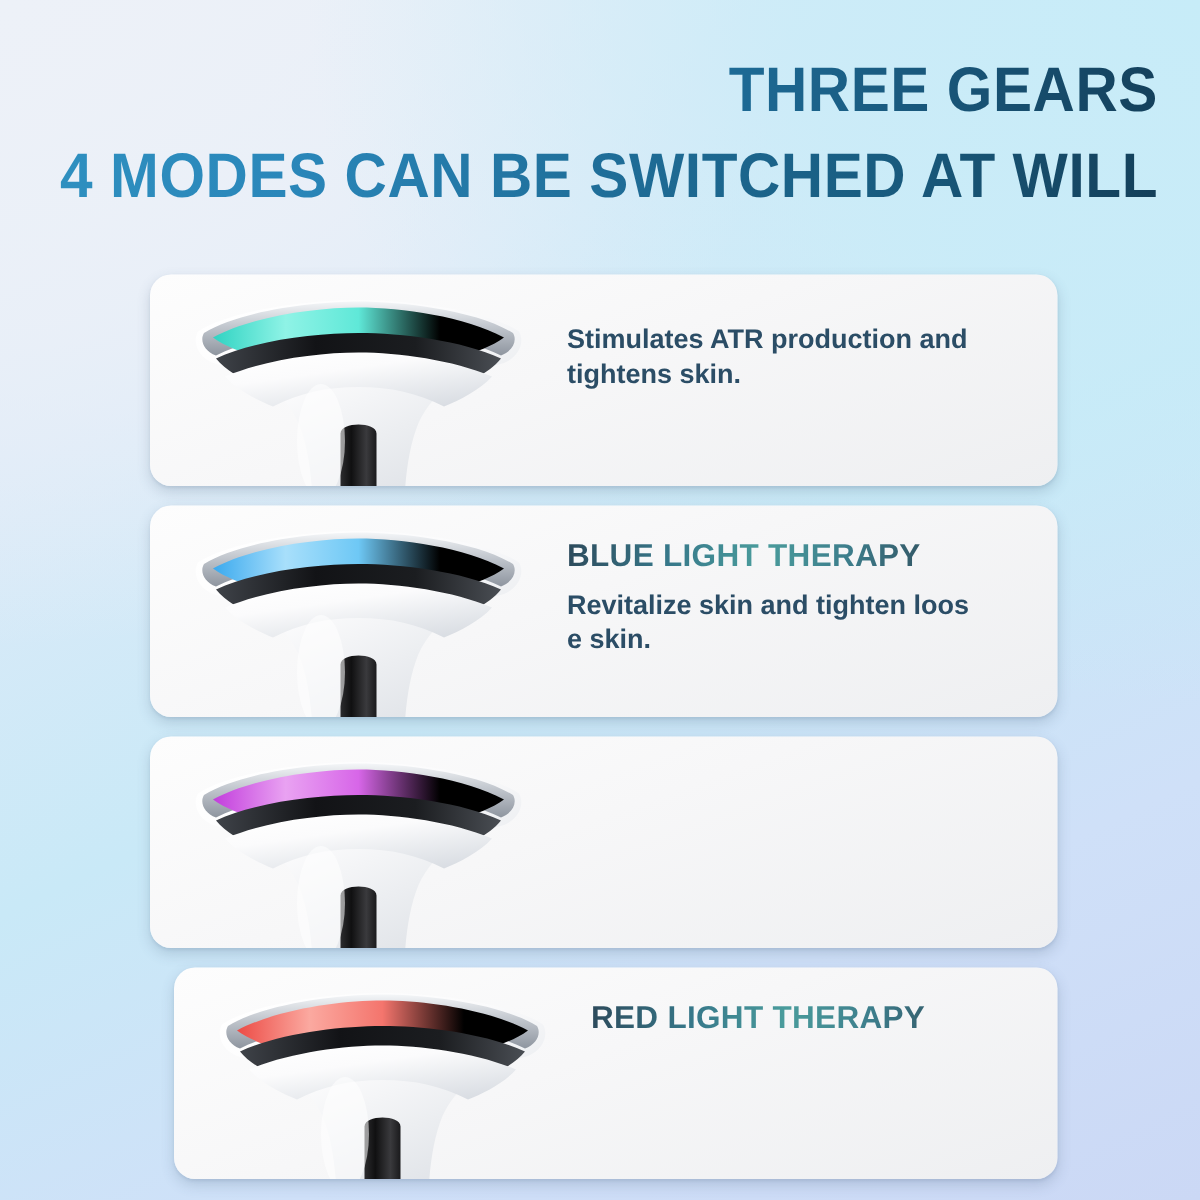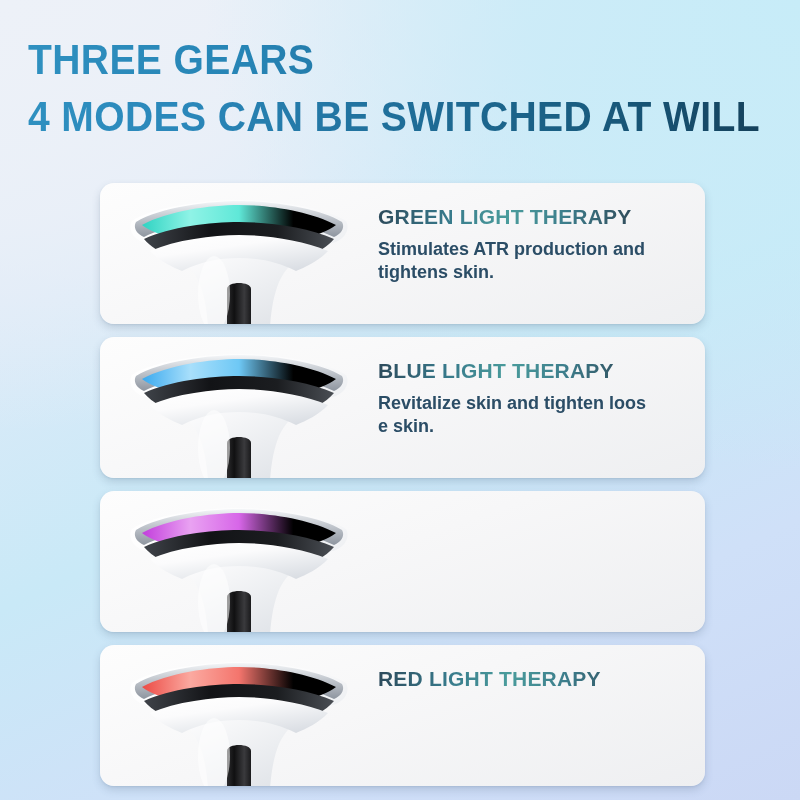--- a/index.html
+++ b/index.html
@@ -24,21 +24,21 @@
       linear-gradient(155deg, #eaeff8 0%, #dceaf8 26%, #c9e9f7 52%, #cfe0f8 76%, #cbd8f5 100%);
     overflow: hidden;
   }
 
   
   .headings {
     position: absolute;
     top: 38px;
     left: 0;
     width: 800px;
-    text-align: left;
+    text-align: right;
   }
   .title-line {
     display: block;
     font-family: "Liberation Sans Narrow", "Liberation Sans", sans-serif;
     font-weight: bold;
     letter-spacing: 0.4px;
     line-height: 1.04;
     background-clip: text;
     -webkit-background-clip: text;
     color: transparent;
@@ -66,21 +66,21 @@
   }
   .card {
     position: relative;
     height: 141px;
     margin-bottom: 13px;
     border-radius: 14px;
     background: linear-gradient(160deg, #fdfdfd 0%, #f7f7f8 45%, #eeeff1 100%);
     box-shadow: 0 4px 9px rgba(60,85,115,0.20), 0 1px 2px rgba(60,85,115,0.10);
     overflow: hidden;
   }
-  .card:last-child { margin-bottom: 0; }
+  .card:last-child { margin-bottom: 0; margin-left: 16px; }
 
   
   .device {
     position: absolute;
     left: 14px;
     top: 11px;
     width: 250px;
     height: 150px;
   }
   .device svg {
@@ -203,21 +203,20 @@
                  C 103 64, 86 68, 68 77
                  C 58 73, 44 66, 36 57 Z" class="p-lip" fill="url(#body1)"></path>
 
         <path d="M113 95 C 113 87, 137 87, 137 95 L 137 150 L 113 150 Z" class="p-stem" fill="url(#stem1)"></path>
 
         <ellipse class="p-shine" cx="100" cy="100" rx="16" ry="38" fill="#ffffff" opacity="0.55"></ellipse>
       </svg>
     </div>
 
     <div class="card-text">
-      <div class="card-title">GREEN LIGHT THERAPY</div>
       <div class="card-desc">Stimulates ATR production and tightens skin.</div>
     </div>
   </div>
 
   <div class="card">
     <div class="device">
       <svg viewBox="0 0 250 150" xmlns="http://www.w3.org/2000/svg">
         <defs>
           <linearGradient class="g-glow" x1="0" y1="0" x2="1" y2="0" id="glow2">
             <stop offset="0" class="s-edge" stop-color="#3aa9ee"></stop>

